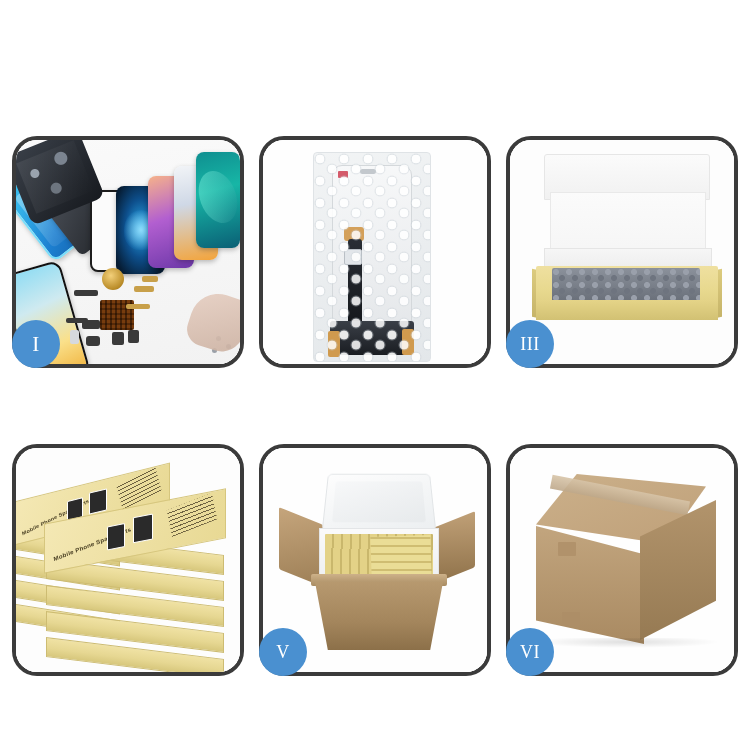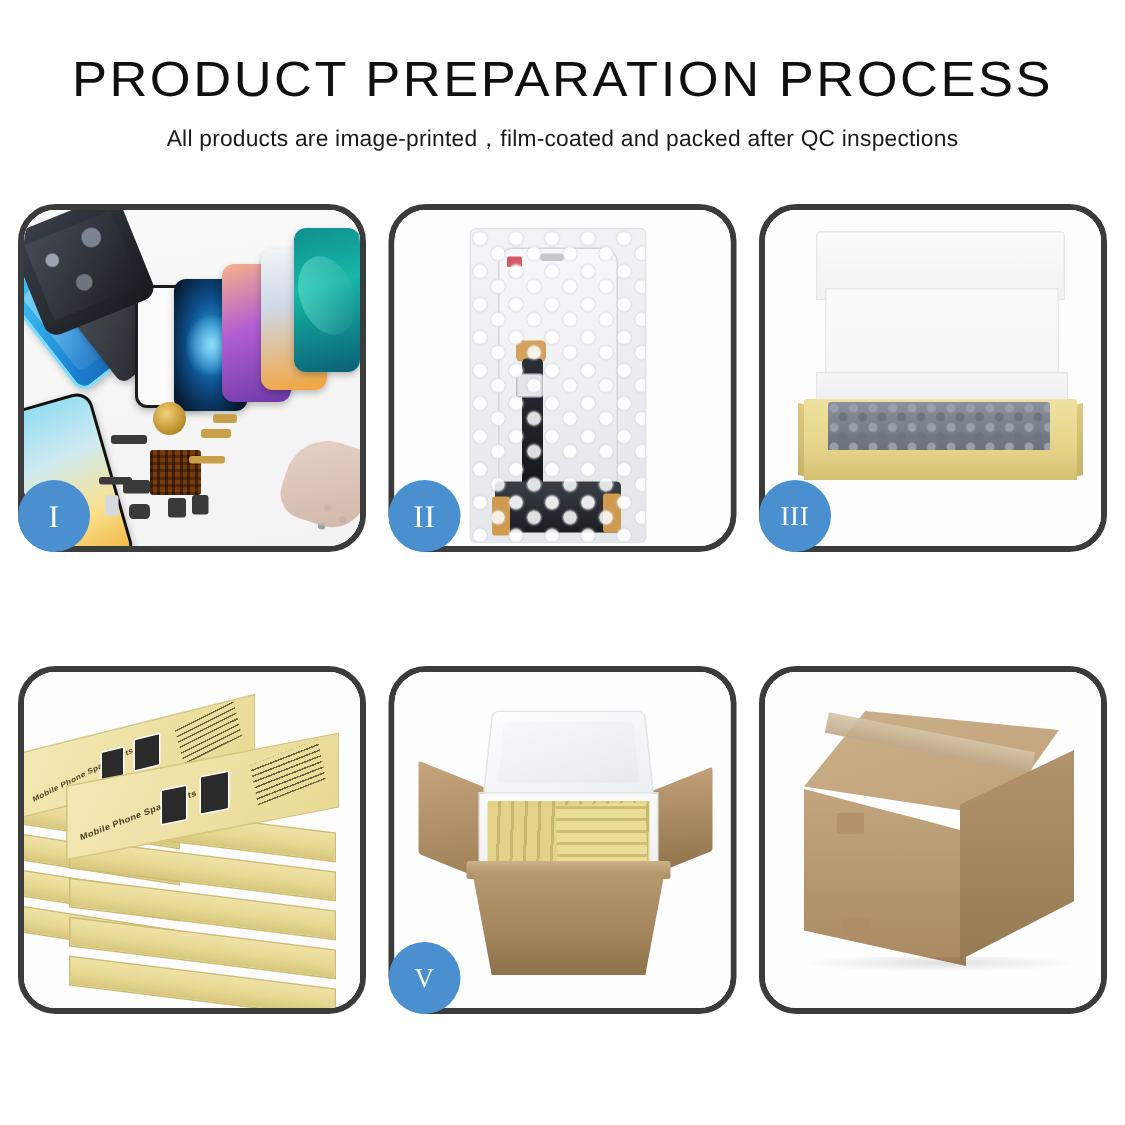--- a/index.html
+++ b/index.html
@@ -382,24 +382,20 @@
   .c6-shadow {
     position:absolute; left:24px; top:190px; width:186px; height:10px;
     background:radial-gradient(ellipse at 50% 40%, rgba(0,0,0,.12), rgba(0,0,0,0) 70%);
   }
 </style>
 </head>
 <body>
 
 <div class="page">
 
-  <div class="header">
-    <div class="title">PRODUCT PREPARATION PROCESS</div>
-    <div class="subtitle">All products are image-printed，film-coated and packed after QC inspections</div>
-  </div>
 
   <div class="grid">
 
     <div class="panel">
       <div class="panel-inner">
         <div class="scene-parts">
           <div class="ph ph-blue-flat"></div>
           <div class="ph ph-dark-small"></div>
           <div class="ph ph-glass"></div>
           <div class="ph ph-jelly"></div>
@@ -439,21 +435,20 @@
             <div class="bub-conn1"></div>
             <div class="bub-flex"></div>
             <div class="bub-conn2"></div>
             <div class="bub-bottom"></div>
             <div class="bub-tabL"></div>
             <div class="bub-tabR"></div>
             <div class="bubbles"></div>
           </div>
         </div>
       </div>
-      <div class="badge">II</div>
     </div>
 
     <div class="panel">
       <div class="panel-inner">
         <div class="scene-box3">
           <div class="b3-lid-back"></div>
           <div class="b3-foam"></div>
           <div class="b3-foam2"></div>
           <div class="b3-flap-l"></div>
           <div class="b3-flap-r"></div>
@@ -520,16 +515,17 @@
         <div class="scene-sealed">
           <div class="c6-top"></div>
           <div class="c6-tape-top"></div>
           <div class="c6-front"></div>
           <div class="c6-side"></div>
           <div class="c6-tab1"></div>
           <div class="c6-tab2"></div>
           <div class="c6-shadow"></div>
         </div>
       </div>
+      <div class="badge small">VI</div>
     </div>
 
   </div>
 </div>
 
 </body></html>

